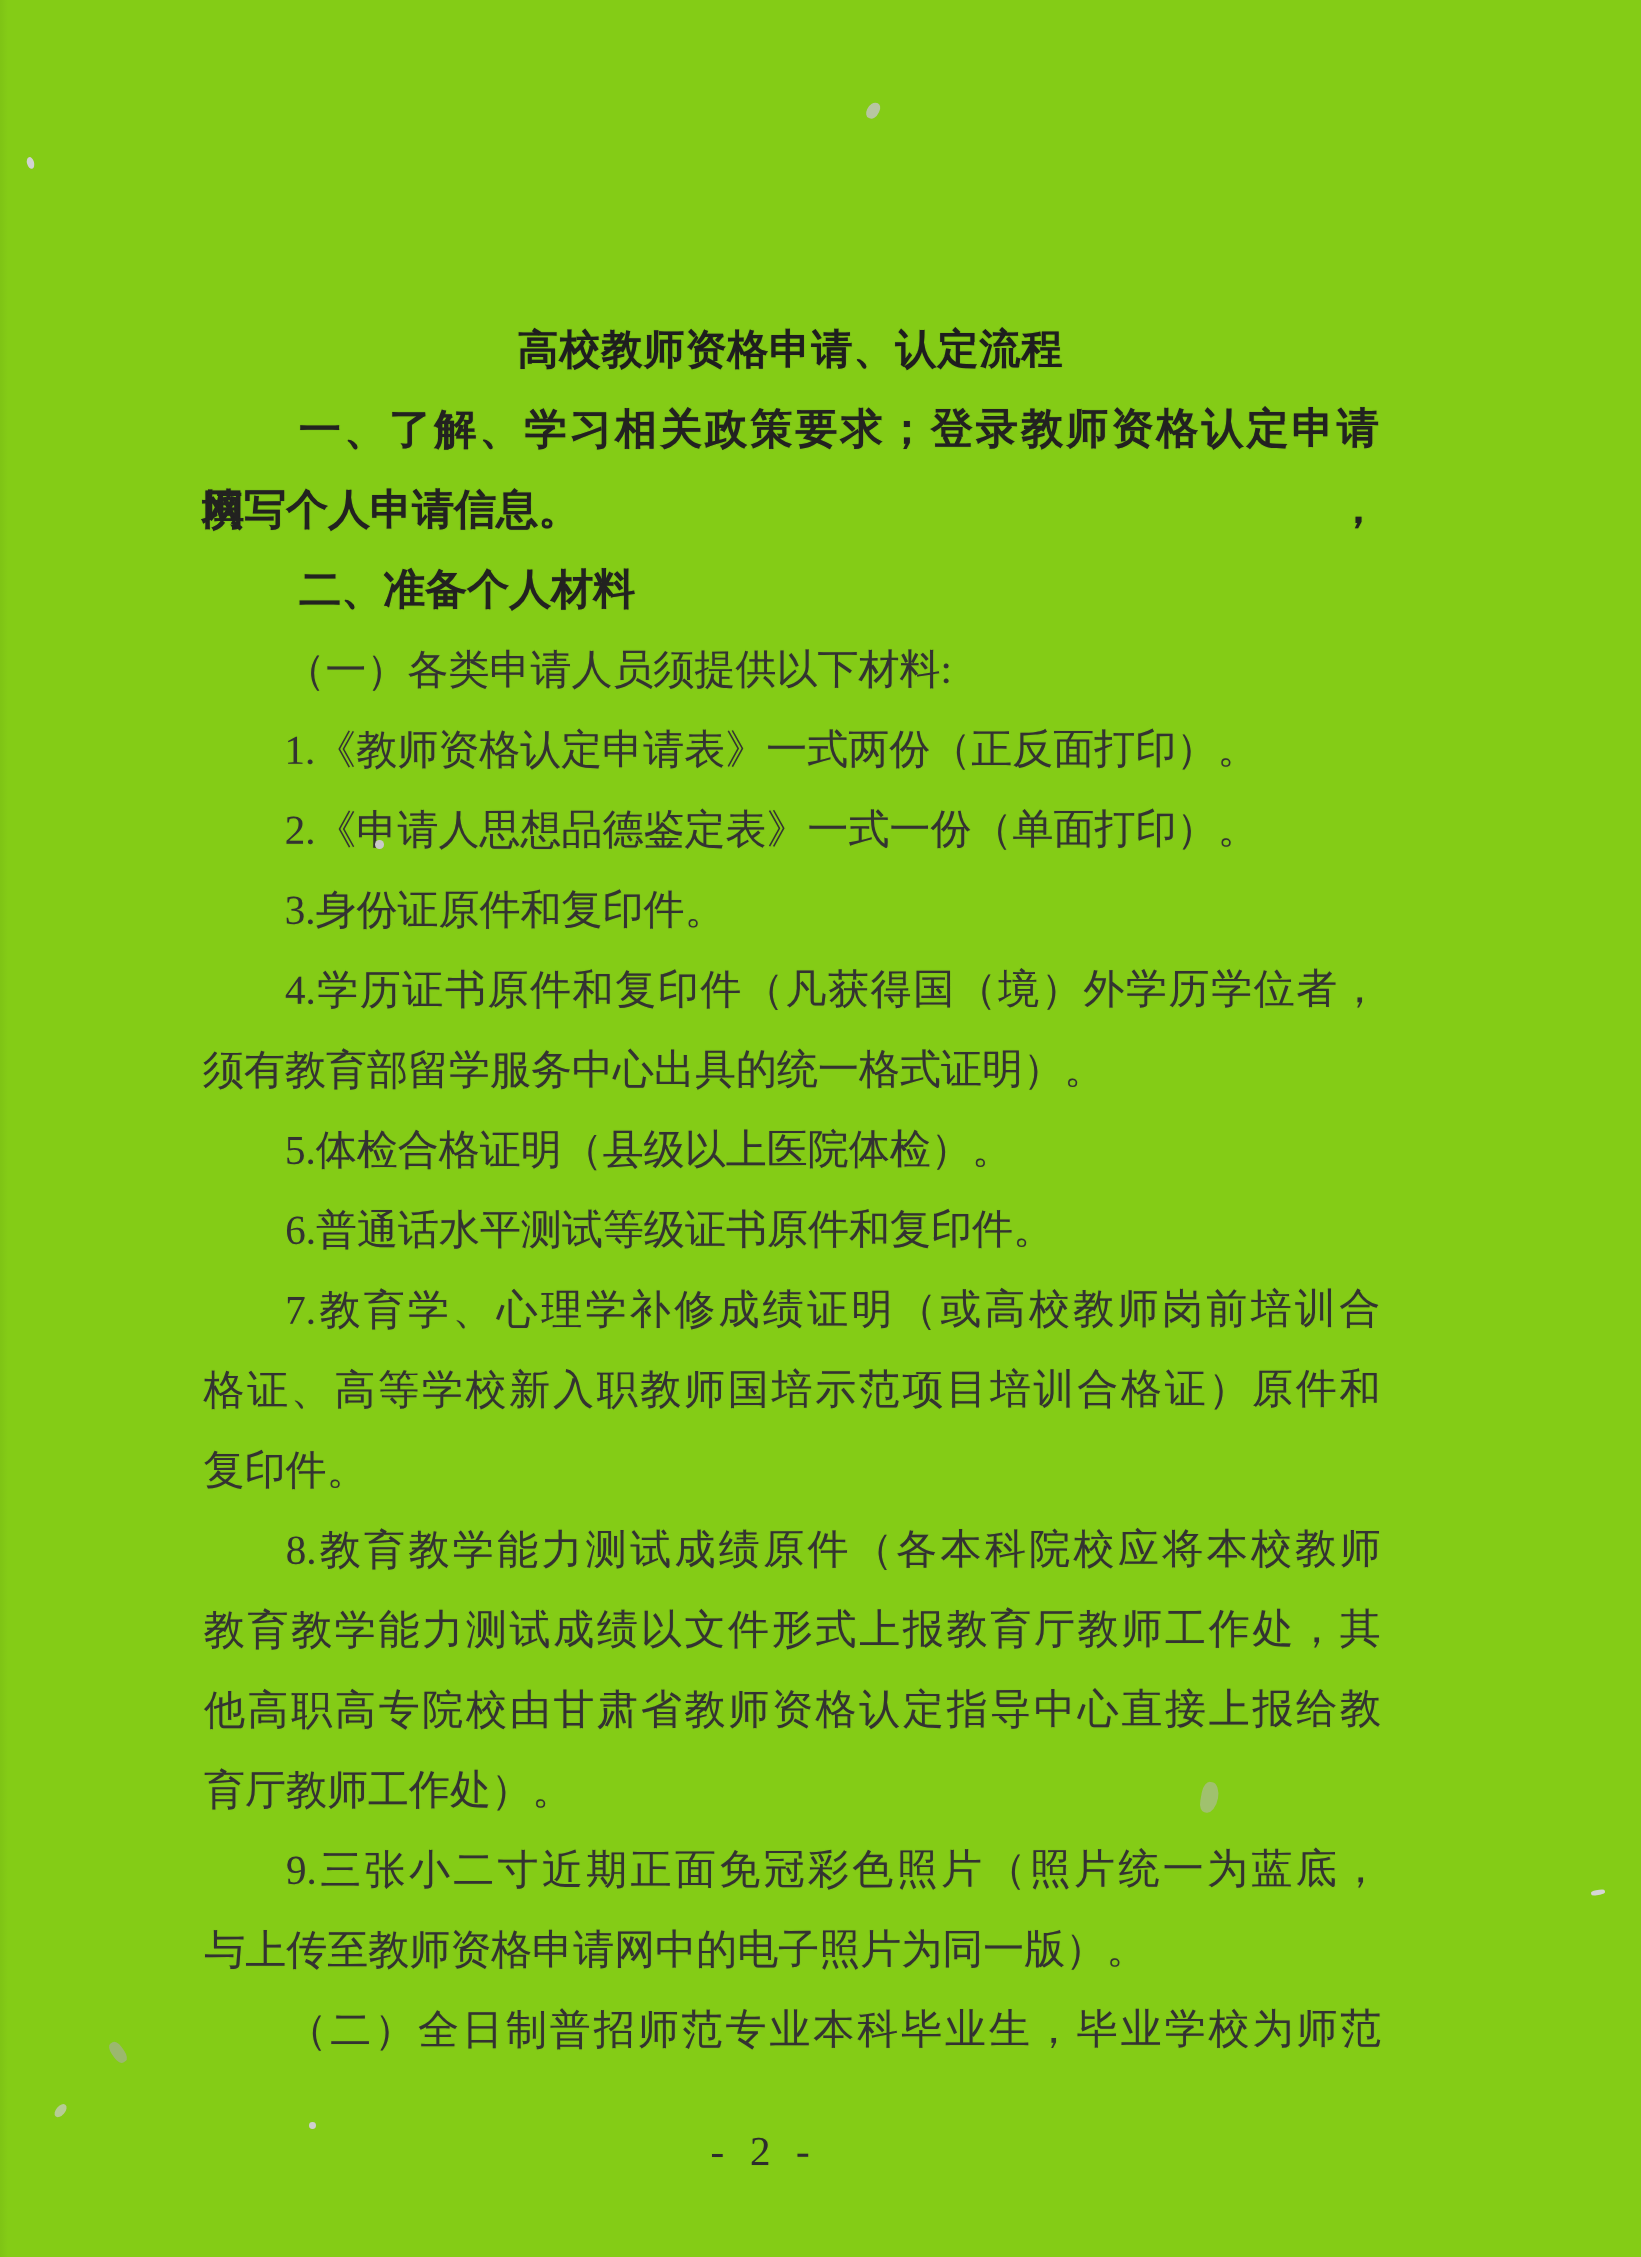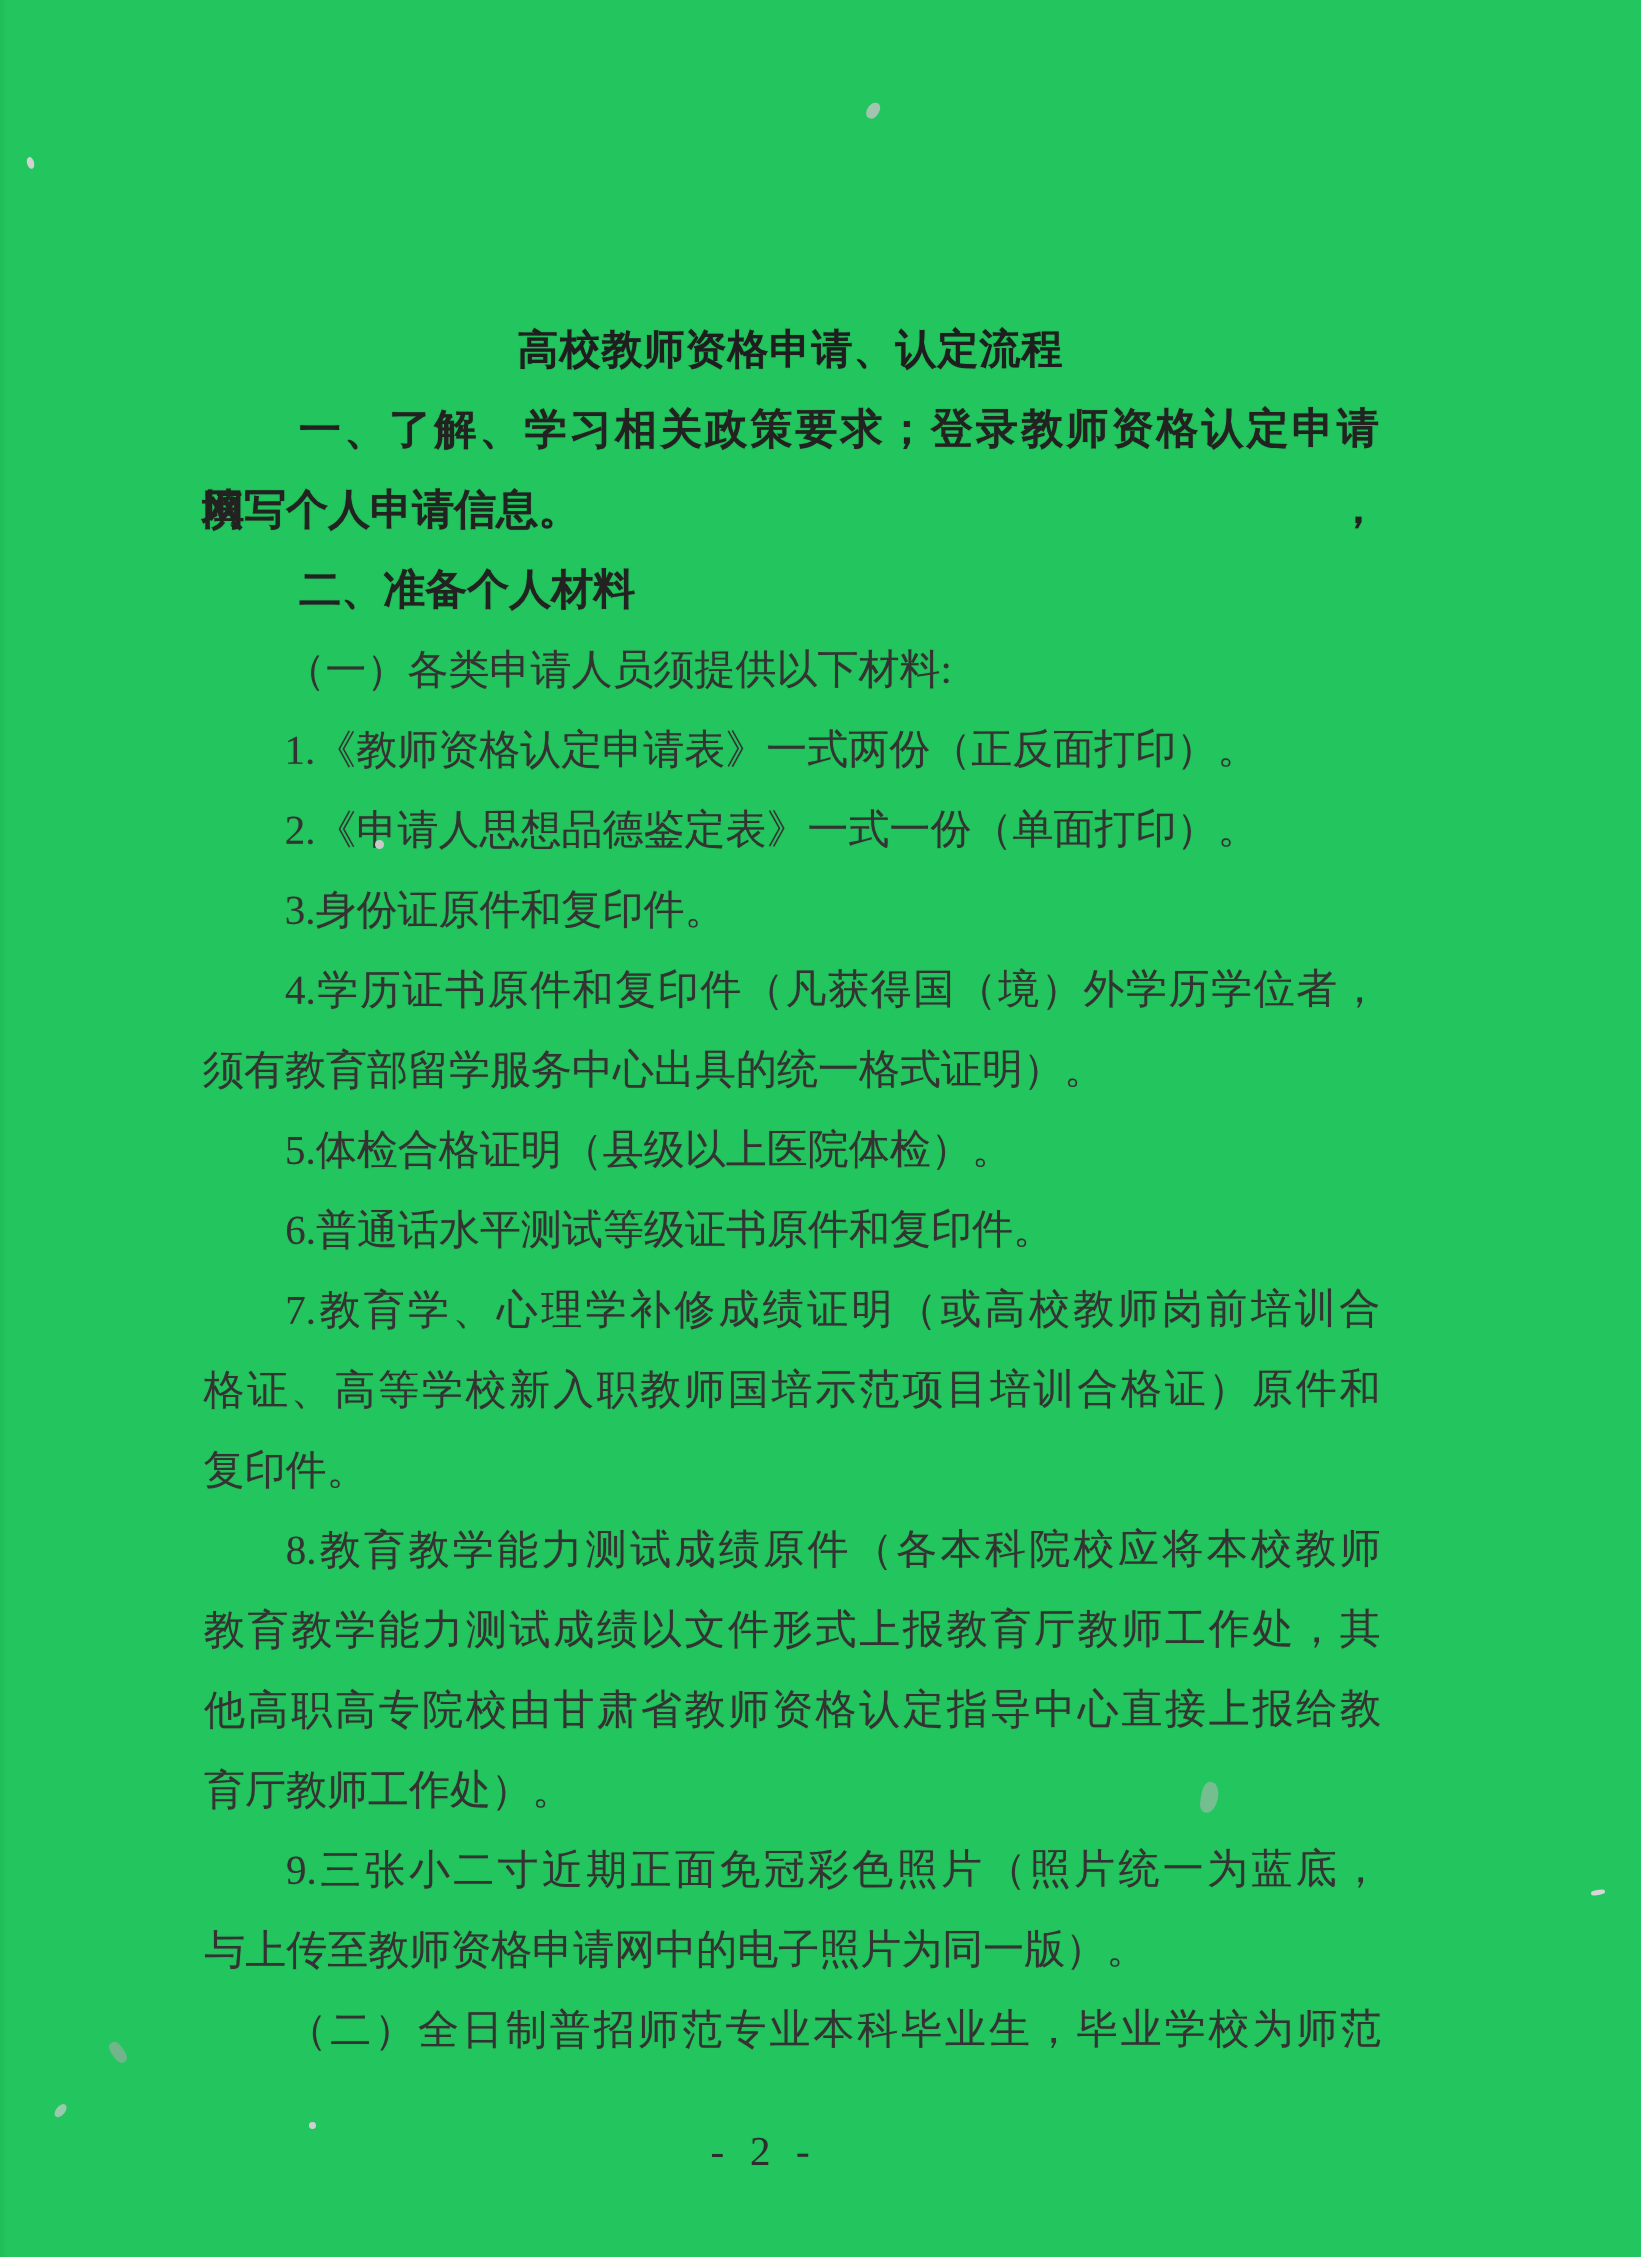--- a/index.html
+++ b/index.html
@@ -1,18 +1,18 @@
 <!DOCTYPE html>
 <html><head>
 <meta charset="utf-8">
 <style>
   html,body { margin:0; padding:0; background:#e8e8e8; }
   .page {
     position:relative; width:1641px; height:2257px;
-    background:#22c55e; overflow:hidden;
+    background:#84cc16; overflow:hidden;
     font-kerning:none;
   }
   .edge-shadow{
     position:absolute; left:0; top:0; width:7.7px; height:100%;
     background:linear-gradient(to right, rgba(0,0,0,0.045), rgba(0,0,0,0));
     pointer-events:none;
   }
   .content{
     position:absolute; left:0; top:0; right:0;
     padding:309px 261px 0 203px;

